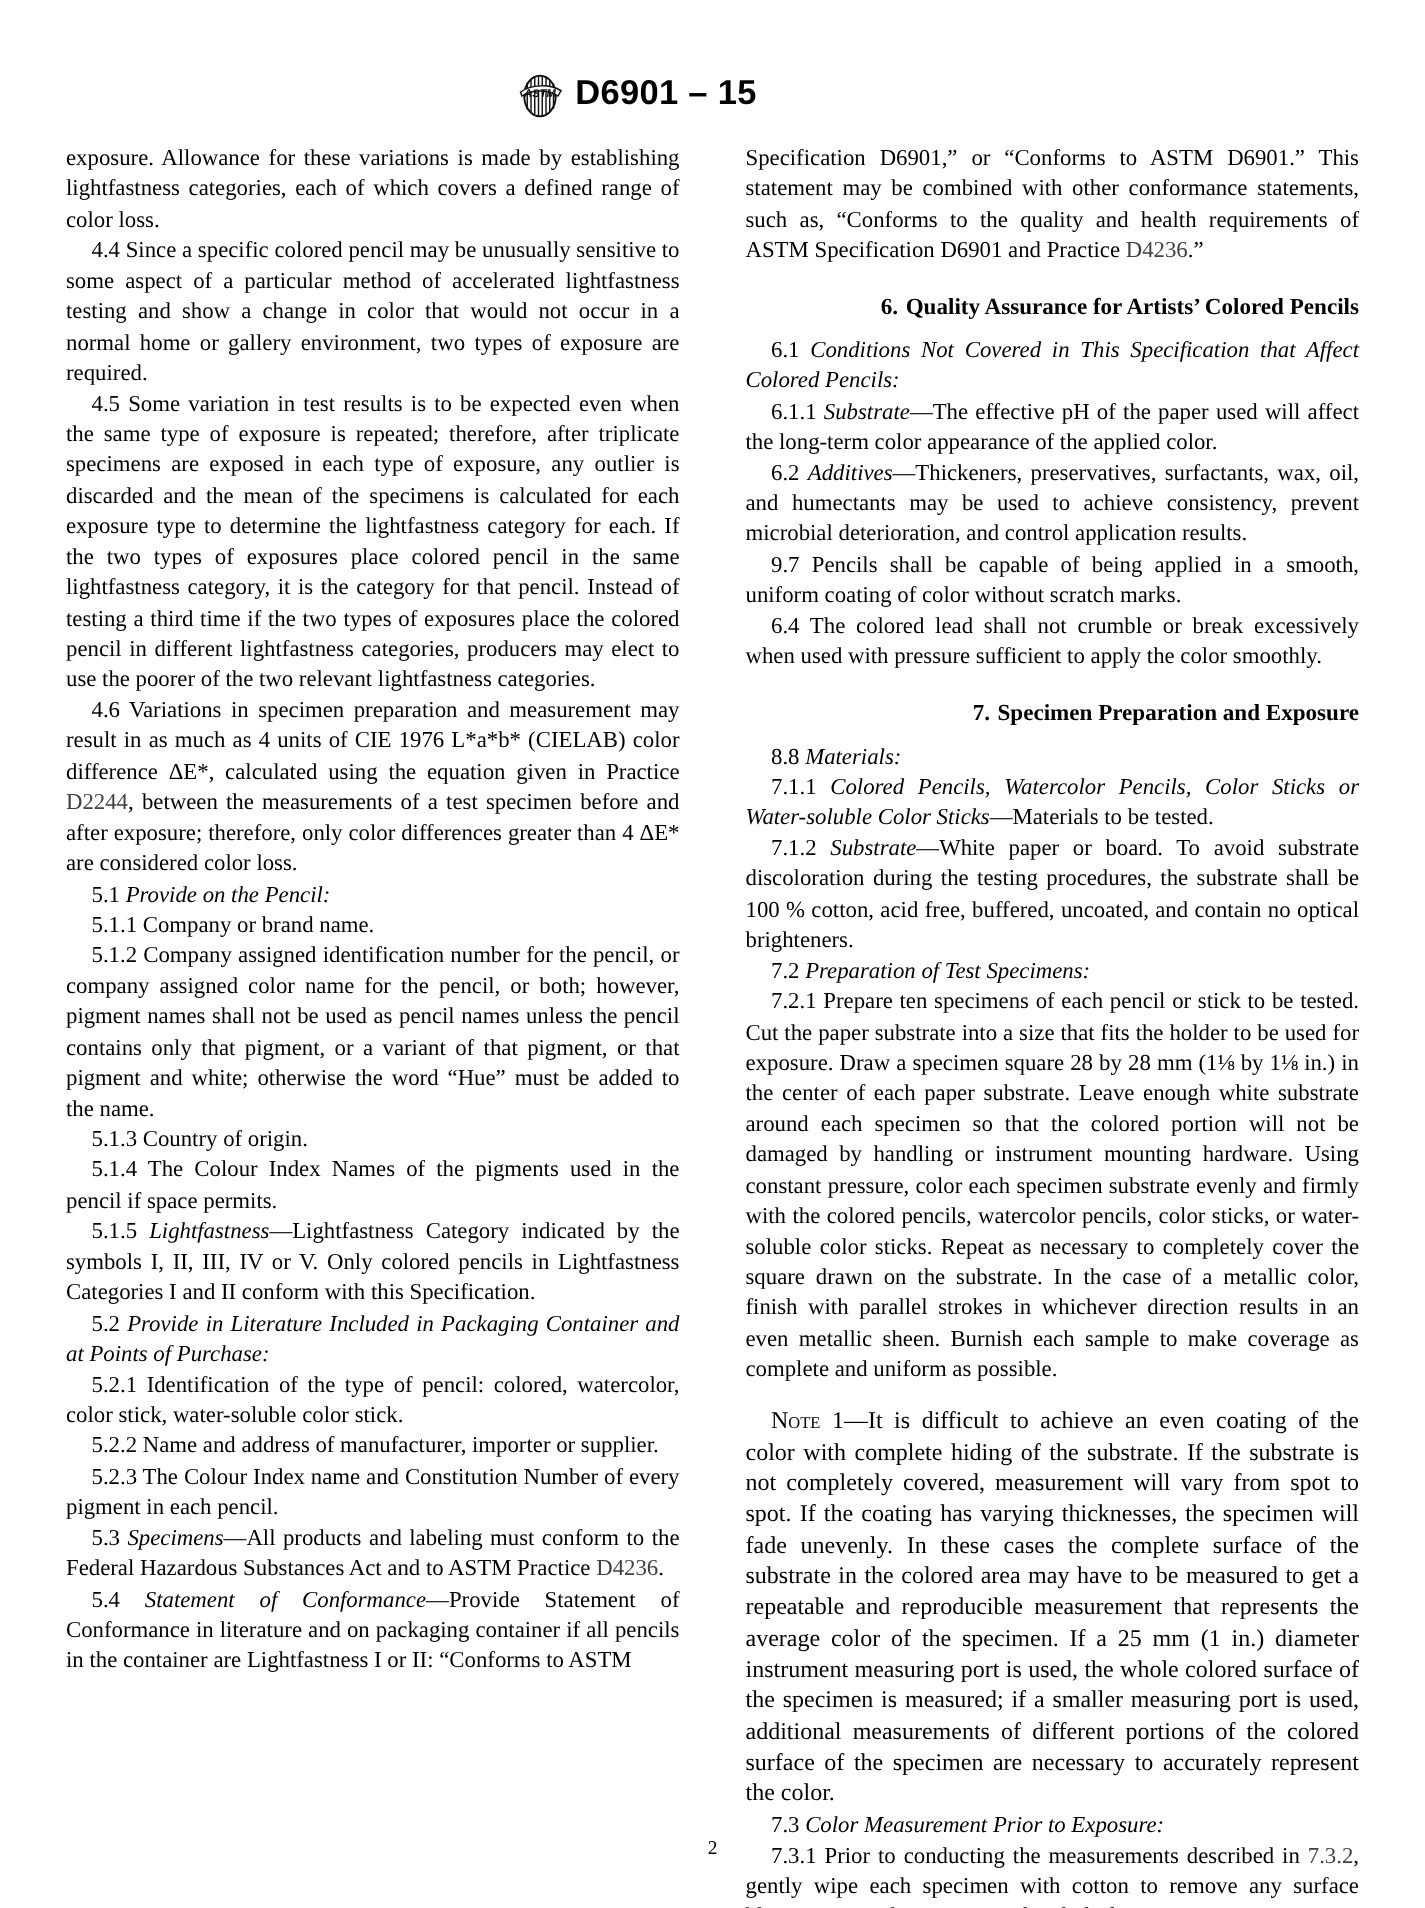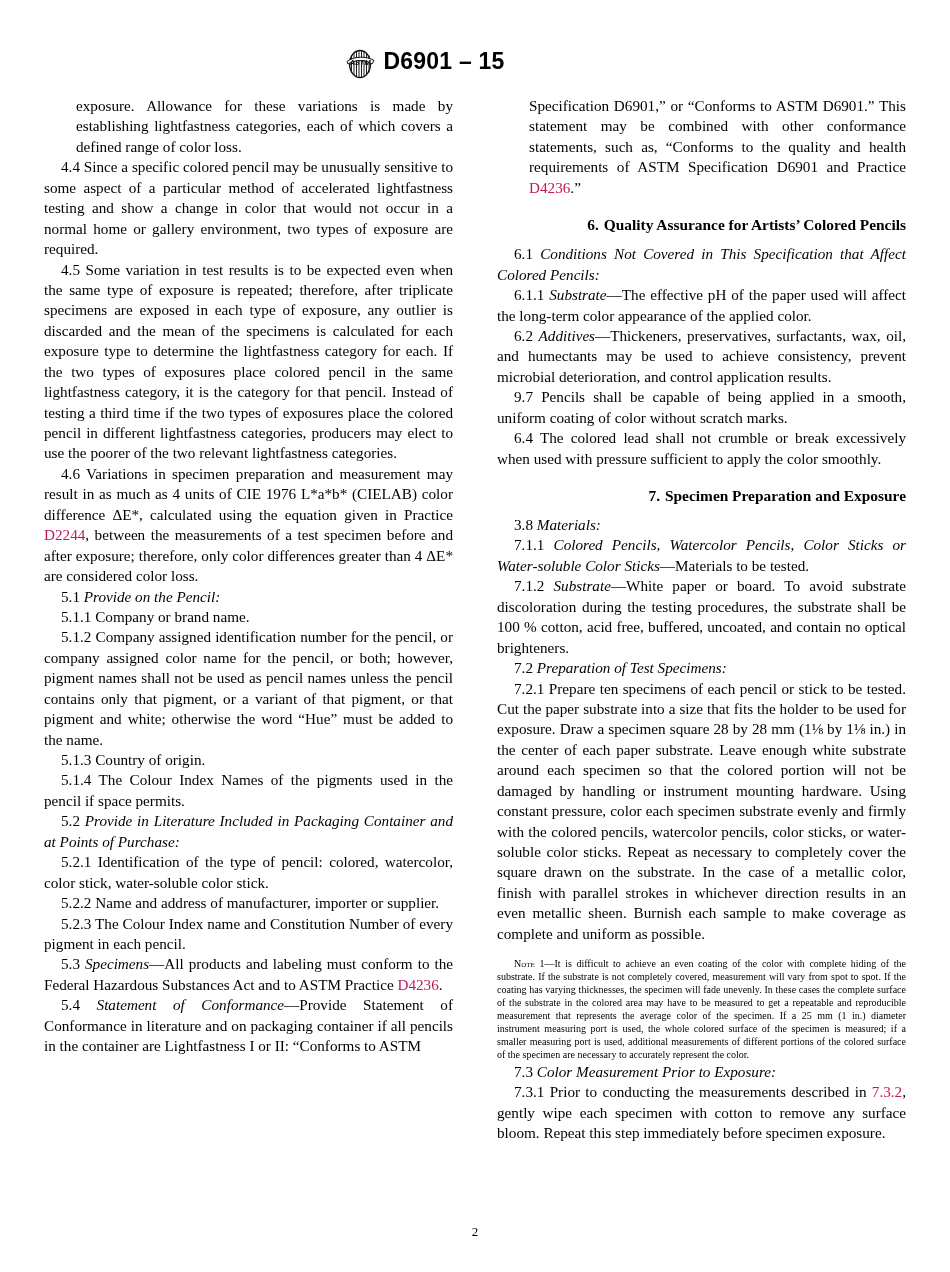--- a/index.html
+++ b/index.html
@@ -68,21 +68,20 @@
     margin: 0;
     font-size: 15.2px;
     line-height: 1.345;
     text-align: justify;
     text-justify: inter-word;
     -webkit-hyphens: none;
     hyphens: none;
   }
   p.body {
     text-indent: 0;
-    margin-left: 32px;
   }
   
   p.clause {
     text-indent: 17px;
   }
   
   p.gap-before {
   }
 
   h2.section {
@@ -92,26 +91,26 @@
     line-height: 1.3;
     text-align: right;
     font-family: "Liberation Serif", "DejaVu Serif", serif;
   }
   h2.section .num {
     margin-right: 5px;
   }
 
   .it { font-style: italic; }
   .ref {
-    color: #be185d;
+    color: #404040;
   }
 
   
   p.note {
-    font-size: 10px;
+    font-size: 16px;
     line-height: 1.295;
     text-indent: 17px;
     text-align: justify;
     margin-top: 14px;
   }
   p.note .notelabel {
     font-variant: small-caps;
   }
 
   
@@ -174,20 +173,24 @@
       </p>
 
       <p class="clause">5.1.1 Company or brand name.</p>
 
       <p class="clause">5.1.2 Company assigned identification number for the pencil, or company assigned color name for the pencil, or both; however, pigment names shall not be used as pencil names unless the pencil contains only that pigment, or a variant of that pigment, or that pigment and white; otherwise the word “Hue” must be added to the name.</p>
 
       <p class="clause">5.1.3 Country of origin.</p>
 
       <p class="clause">5.1.4 The Colour Index Names of the pigments used in the pencil if space permits.</p>
 
+      <p class="clause">
+        <span>5.1.5</span>
+        <span class="it">Lightfastness</span><span>—Lightfastness Category indicated by the symbols I, II, III, IV or V. Only colored pencils in Lightfastness Categories I and II conform with this Specification.</span>
+      </p>
 
       <p class="clause gap-before">
         <span>5.2</span>
         <span class="it">Provide in Literature Included in Packaging Container and at Points of Purchase:</span>
       </p>
 
       <p class="clause">5.2.1 Identification of the type of pencil: colored, watercolor, color stick, water-soluble color stick.</p>
 
       <p class="clause">5.2.2 Name and address of manufacturer, importer or supplier.</p>
 
@@ -232,21 +235,21 @@
 
       <p class="clause gap-before">9.7 Pencils shall be capable of being applied in a smooth, uniform coating of color without scratch marks.</p>
 
       <p class="clause gap-before">6.4 The colored lead shall not crumble or break excessively when used with pressure sufficient to apply the color smoothly.</p>
 
       <h2 class="section">
         <span class="num">7.</span><span>Specimen Preparation and Exposure</span>
       </h2>
 
       <p class="clause">
-        <span>3.8</span>
+        <span>8.8</span>
         <span class="it">Materials:</span>
       </p>
 
       <p class="clause">
         <span>7.1.1</span>
         <span class="it">Colored Pencils, Watercolor Pencils, Color Sticks or Water-soluble Color Sticks</span><span>—Materials to be tested.</span>
       </p>
 
       <p class="clause">
         <span>7.1.2</span>

